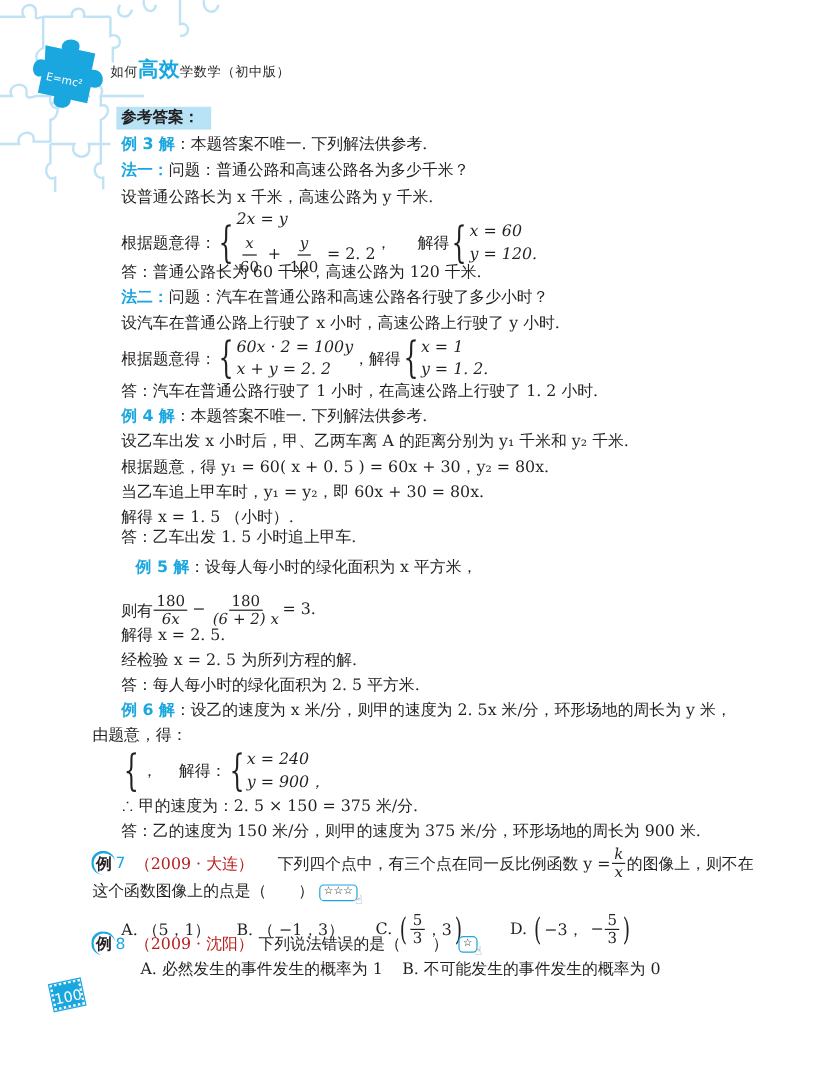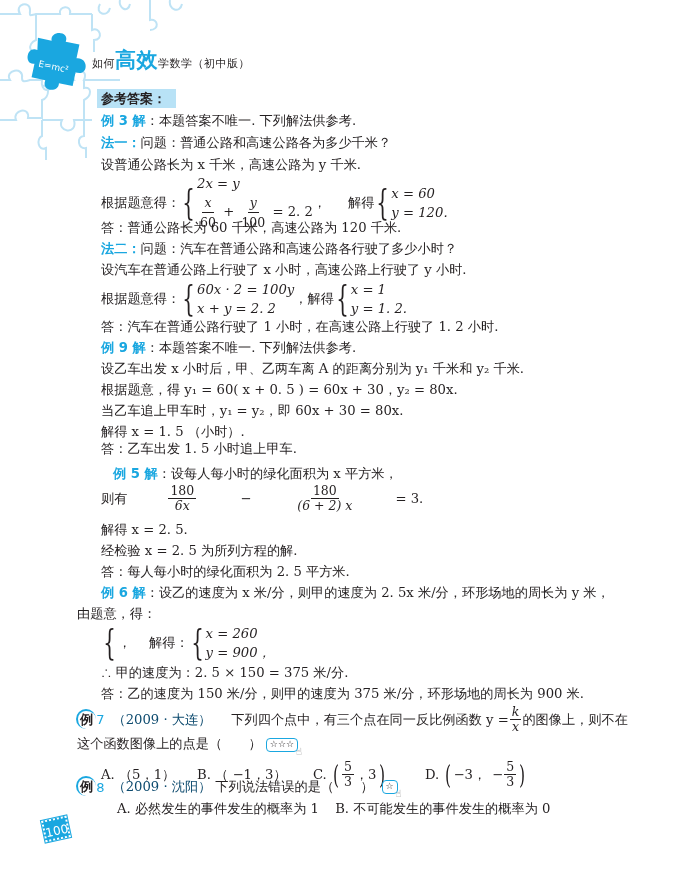--- a/index.html
+++ b/index.html
@@ -2,25 +2,25 @@
 <html><head>
 <meta charset="utf-8">
 <style>
   * { box-sizing: border-box; margin: 0; padding: 0; }
   html, body { width: 690px; height: 889px; background: #ffffff; overflow: hidden; }
   body { position: relative; font-family: "DejaVu Serif", "Liberation Serif", serif; color: #231f20; }
   .page { position: absolute; left: 0; top: 0; width: 690px; height: 889px; }
 
   .puzzle-bg { position: absolute; left: 0; top: 0; width: 200px; height: 170px; }
   .header-title { position: absolute; left: 92px; top: 46px; font-family: "DejaVu Sans", sans-serif; font-size: 11px; color: #231f20; letter-spacing: 0.5px; white-space: nowrap; }
-  .header-title .accent { color: #1aa7e0; font-size: 21px; font-weight: bold; }
+  .header-title .accent { color: #1aa7e0; font-size: 17px; font-weight: bold; }
 
   .line { position: absolute; font-size: 13.2px; line-height: 18px; white-space: nowrap; }
   .blue { color: #1aa7e0; font-family: "DejaVu Sans", sans-serif; font-weight: bold; }
-  .blue-s { color: #0c4a6e; }
+  .blue-s { color: #b91c1c; }
   .it { font-style: italic; }
 
   .answer-label { position: absolute; left: 97px; top: 89px; width: 79px; height: 19px; background: #b8e2f6; font-family: "DejaVu Sans", sans-serif; font-weight: bold; font-size: 13px; line-height: 19px; padding-left: 4px; color: #231f20; }
 
   .sys { position: absolute; display: flex; align-items: center; font-size: 13.2px; white-space: nowrap; }
   .brace { font-size: 36px; line-height: 36px; transform: scaleX(0.55); display: inline-block; font-family: "DejaVu Serif", serif; font-weight: 200; margin: 0 -3px; }
   .sys-lines { display: flex; flex-direction: column; }
   .sys-lines span { line-height: 19px; }
   .frac { display: inline-flex; flex-direction: column; align-items: center; vertical-align: middle; font-size: 12.5px; line-height: 14px; margin: 0 1px; }
   .frac .num { border-bottom: 1px solid #231f20; padding: 0 2px; }
@@ -122,32 +122,32 @@
     <span class="brace">{</span>
     <span class="sys-lines">
       <span class="it">x = 1</span>
       <span class="it">y = 1. 2.</span>
     </span>
   </div>
 
   <div class="line" style="left:101px; top:318px;">答：汽车在普通公路行驶了 1 小时，在高速公路上行驶了 1. 2 小时.</div>
 
   <div class="line" style="left:101px; top:339px;">
-    <span class="blue">例 9 解</span><span>：本题答案不唯一. 下列解法供参考.</span>
+    <span class="blue">例 4 解</span><span>：本题答案不唯一. 下列解法供参考.</span>
   </div>
   <div class="line" style="left:101px; top:360px;">设乙车出发 x 小时后，甲、乙两车离 A 的距离分别为 y₁ 千米和 y₂ 千米.</div>
   <div class="line" style="left:101px; top:381px;">根据题意，得 y₁ = 60( x + 0. 5 ) = 60x + 30，y₂ = 80x.</div>
   <div class="line" style="left:101px; top:402px;">当乙车追上甲车时，y₁ = y₂，即 60x + 30 = 80x.</div>
   <div class="line" style="left:101px; top:423px;">解得 x = 1. 5 （小时）.</div>
   <div class="line" style="left:101px; top:440px;">答：乙车出发 1. 5 小时追上甲车.</div>
 
   <div class="line" style="left:113px; top:465px;">
     <span class="blue">例 5 解</span><span>：设每人每小时的绿化面积为 x 平方米，</span>
   </div>
-  <div class="sys" style="left:101px; top:484px;gap:40px;">
+  <div class="sys" style="left:101px; top:494px;">
     <span>则有</span>
     <span class="frac">
         <span class="num">180</span>
         <span class="den it">6x</span>
       </span>
     <span style="margin:0 3px;">−</span>
     <span class="frac">
         <span class="num">180</span>
         <span class="den it">(6 + 2) x</span>
       </span>
@@ -160,21 +160,21 @@
   <div class="line" style="left:101px; top:584px;">
     <span class="blue">例 6 解</span><span>：设乙的速度为 x 米/分，则甲的速度为 2. 5x 米/分，环形场地的周长为 y 米，</span>
   </div>
   <div class="line" style="left:77px; top:605px;">由题意，得：</div>
   <div class="sys" style="left:101px; top:624px;">
     <span class="brace">{</span>
     <span style="margin-right:18px;">，</span>
     <span>解得：</span>
     <span class="brace">{</span>
     <span class="sys-lines">
-      <span class="it">x = 260</span>
+      <span class="it">x = 240</span>
       <span class="it">y = 900，</span>
     </span>
   </div>
   <div class="line" style="left:101px; top:664px;">∴ 甲的速度为：2. 5 × 150 = 375 米/分.</div>
   <div class="line" style="left:101px; top:685px;">答：乙的速度为 150 米/分，则甲的速度为 375 米/分，环形场地的周长为 900 米.</div>
 
   <div class="sys" style="left:80px; top:705px;">
     <span class="ex-icon">例</span>
     <span class="ex-num" style="margin-left:3px; margin-right:8px;">7</span>
     <span class="blue-s">（2009 · 大连）</span>

